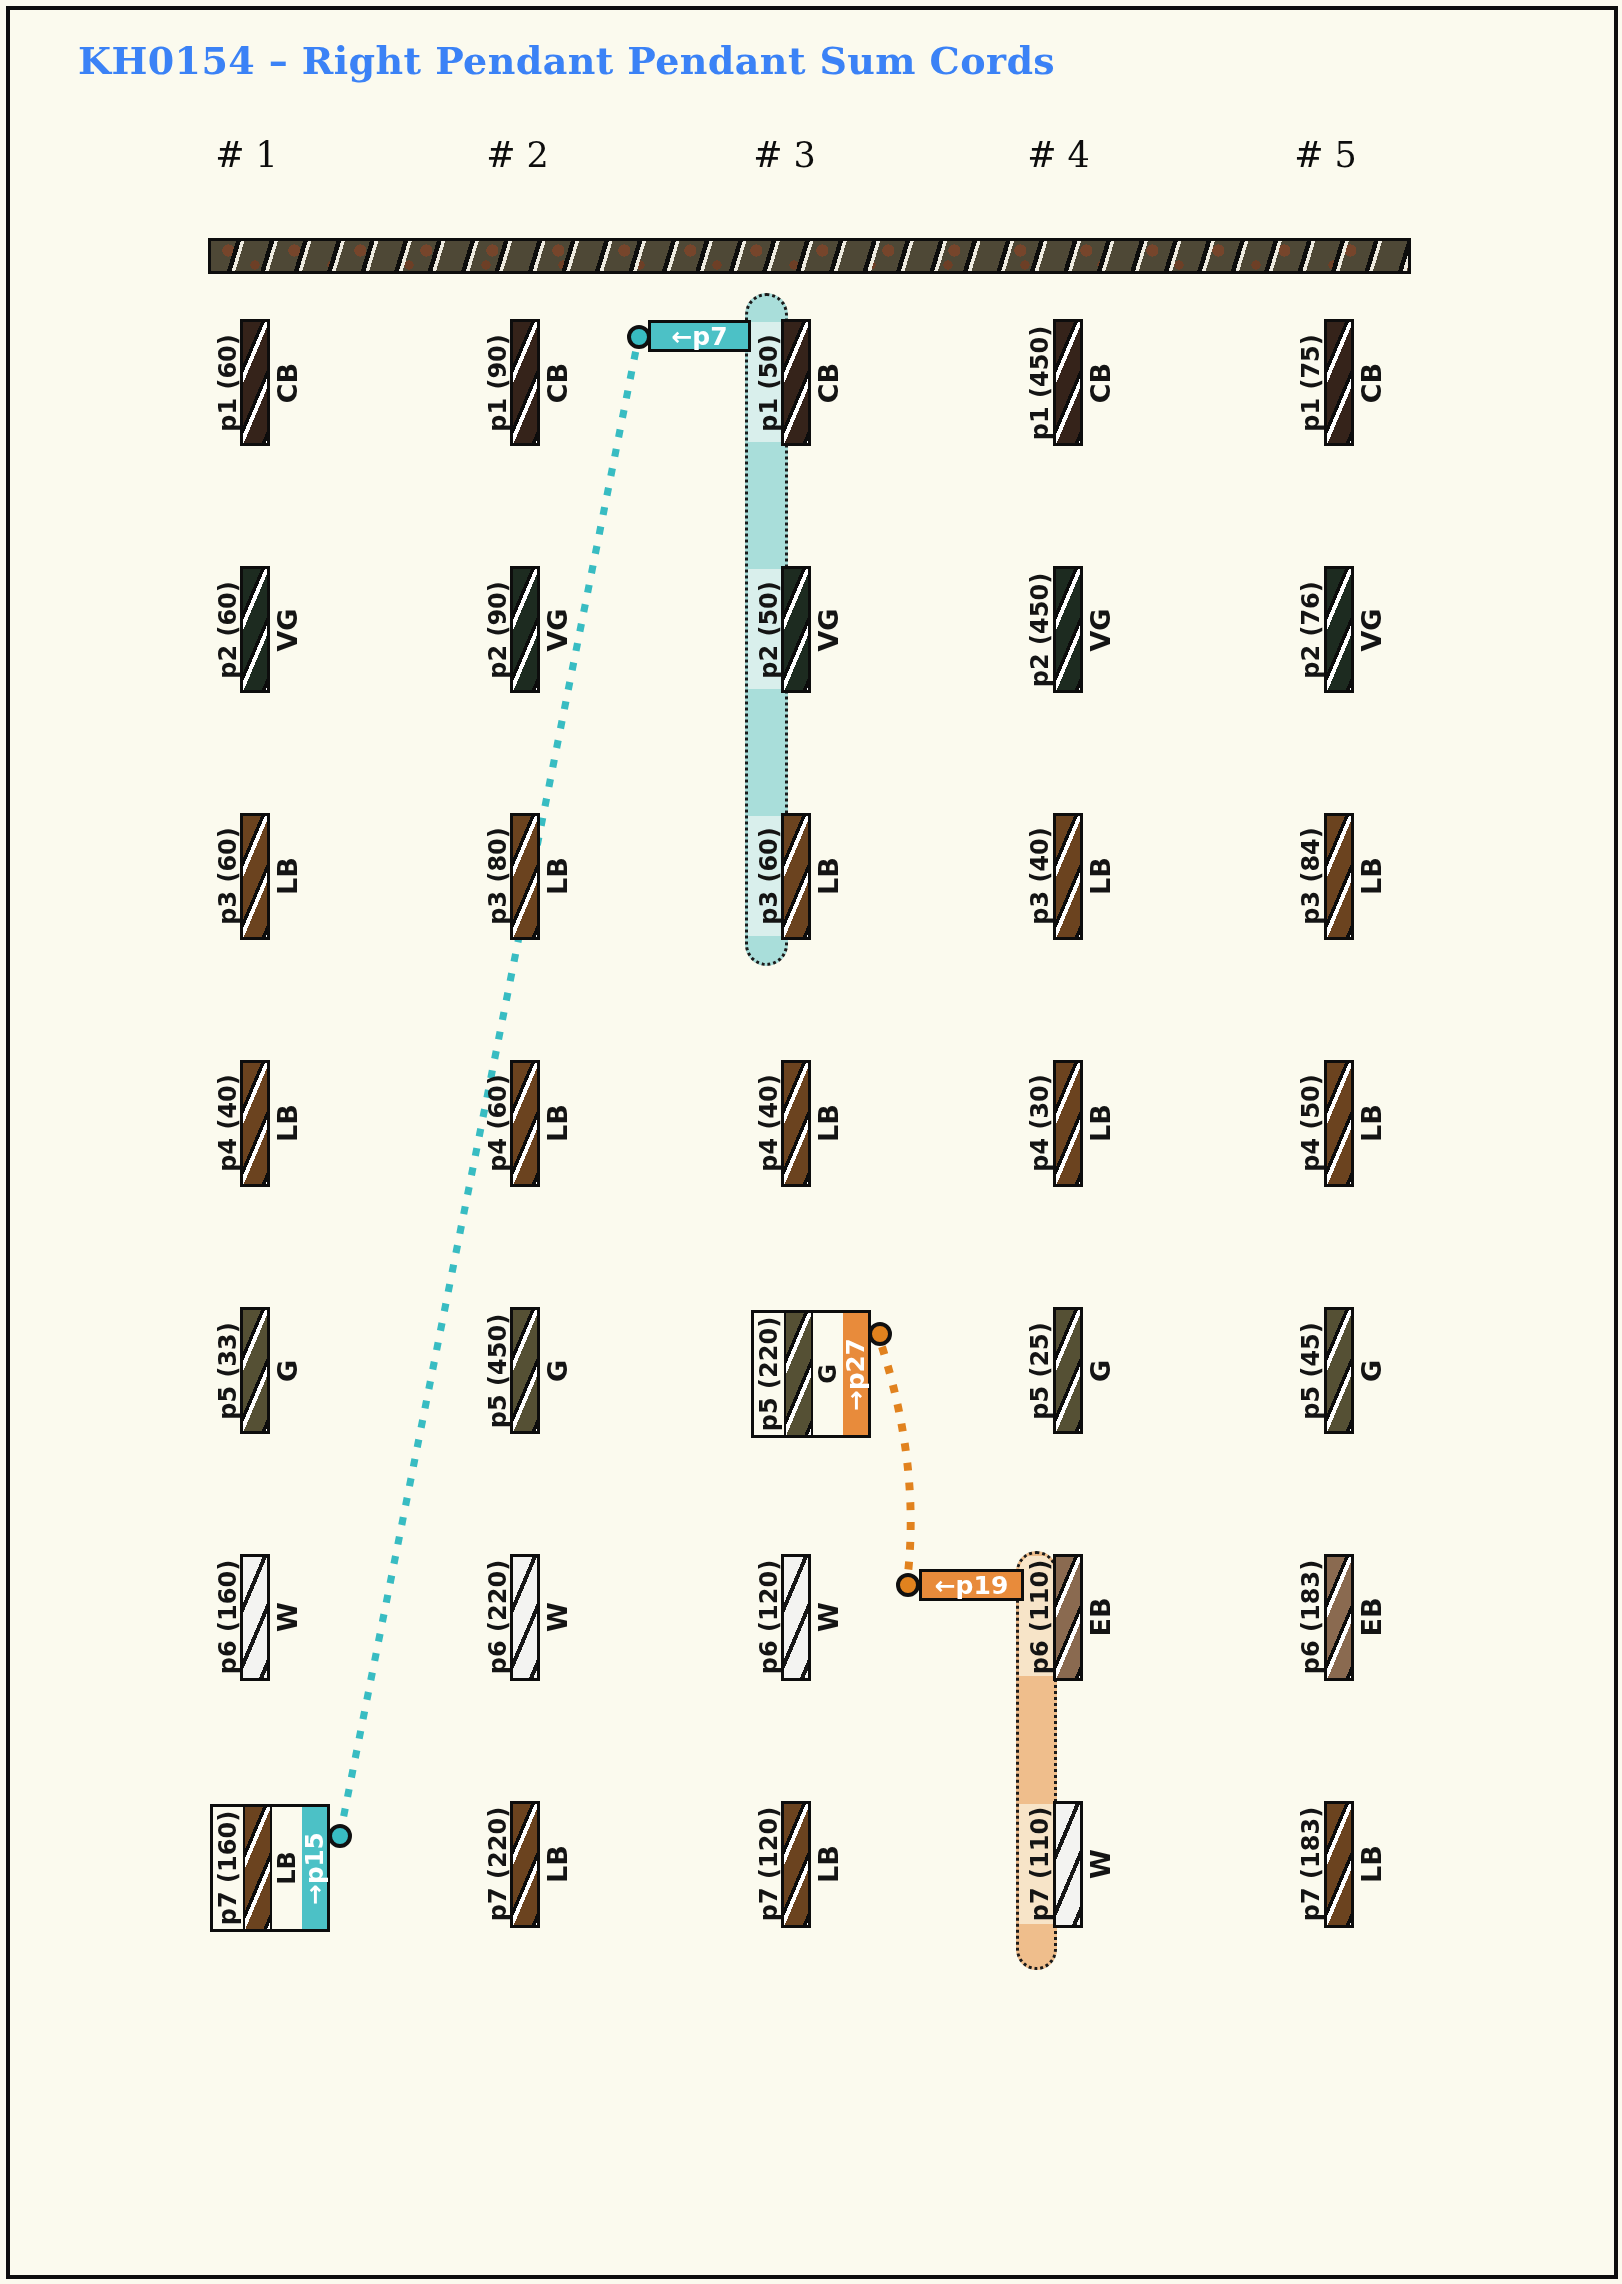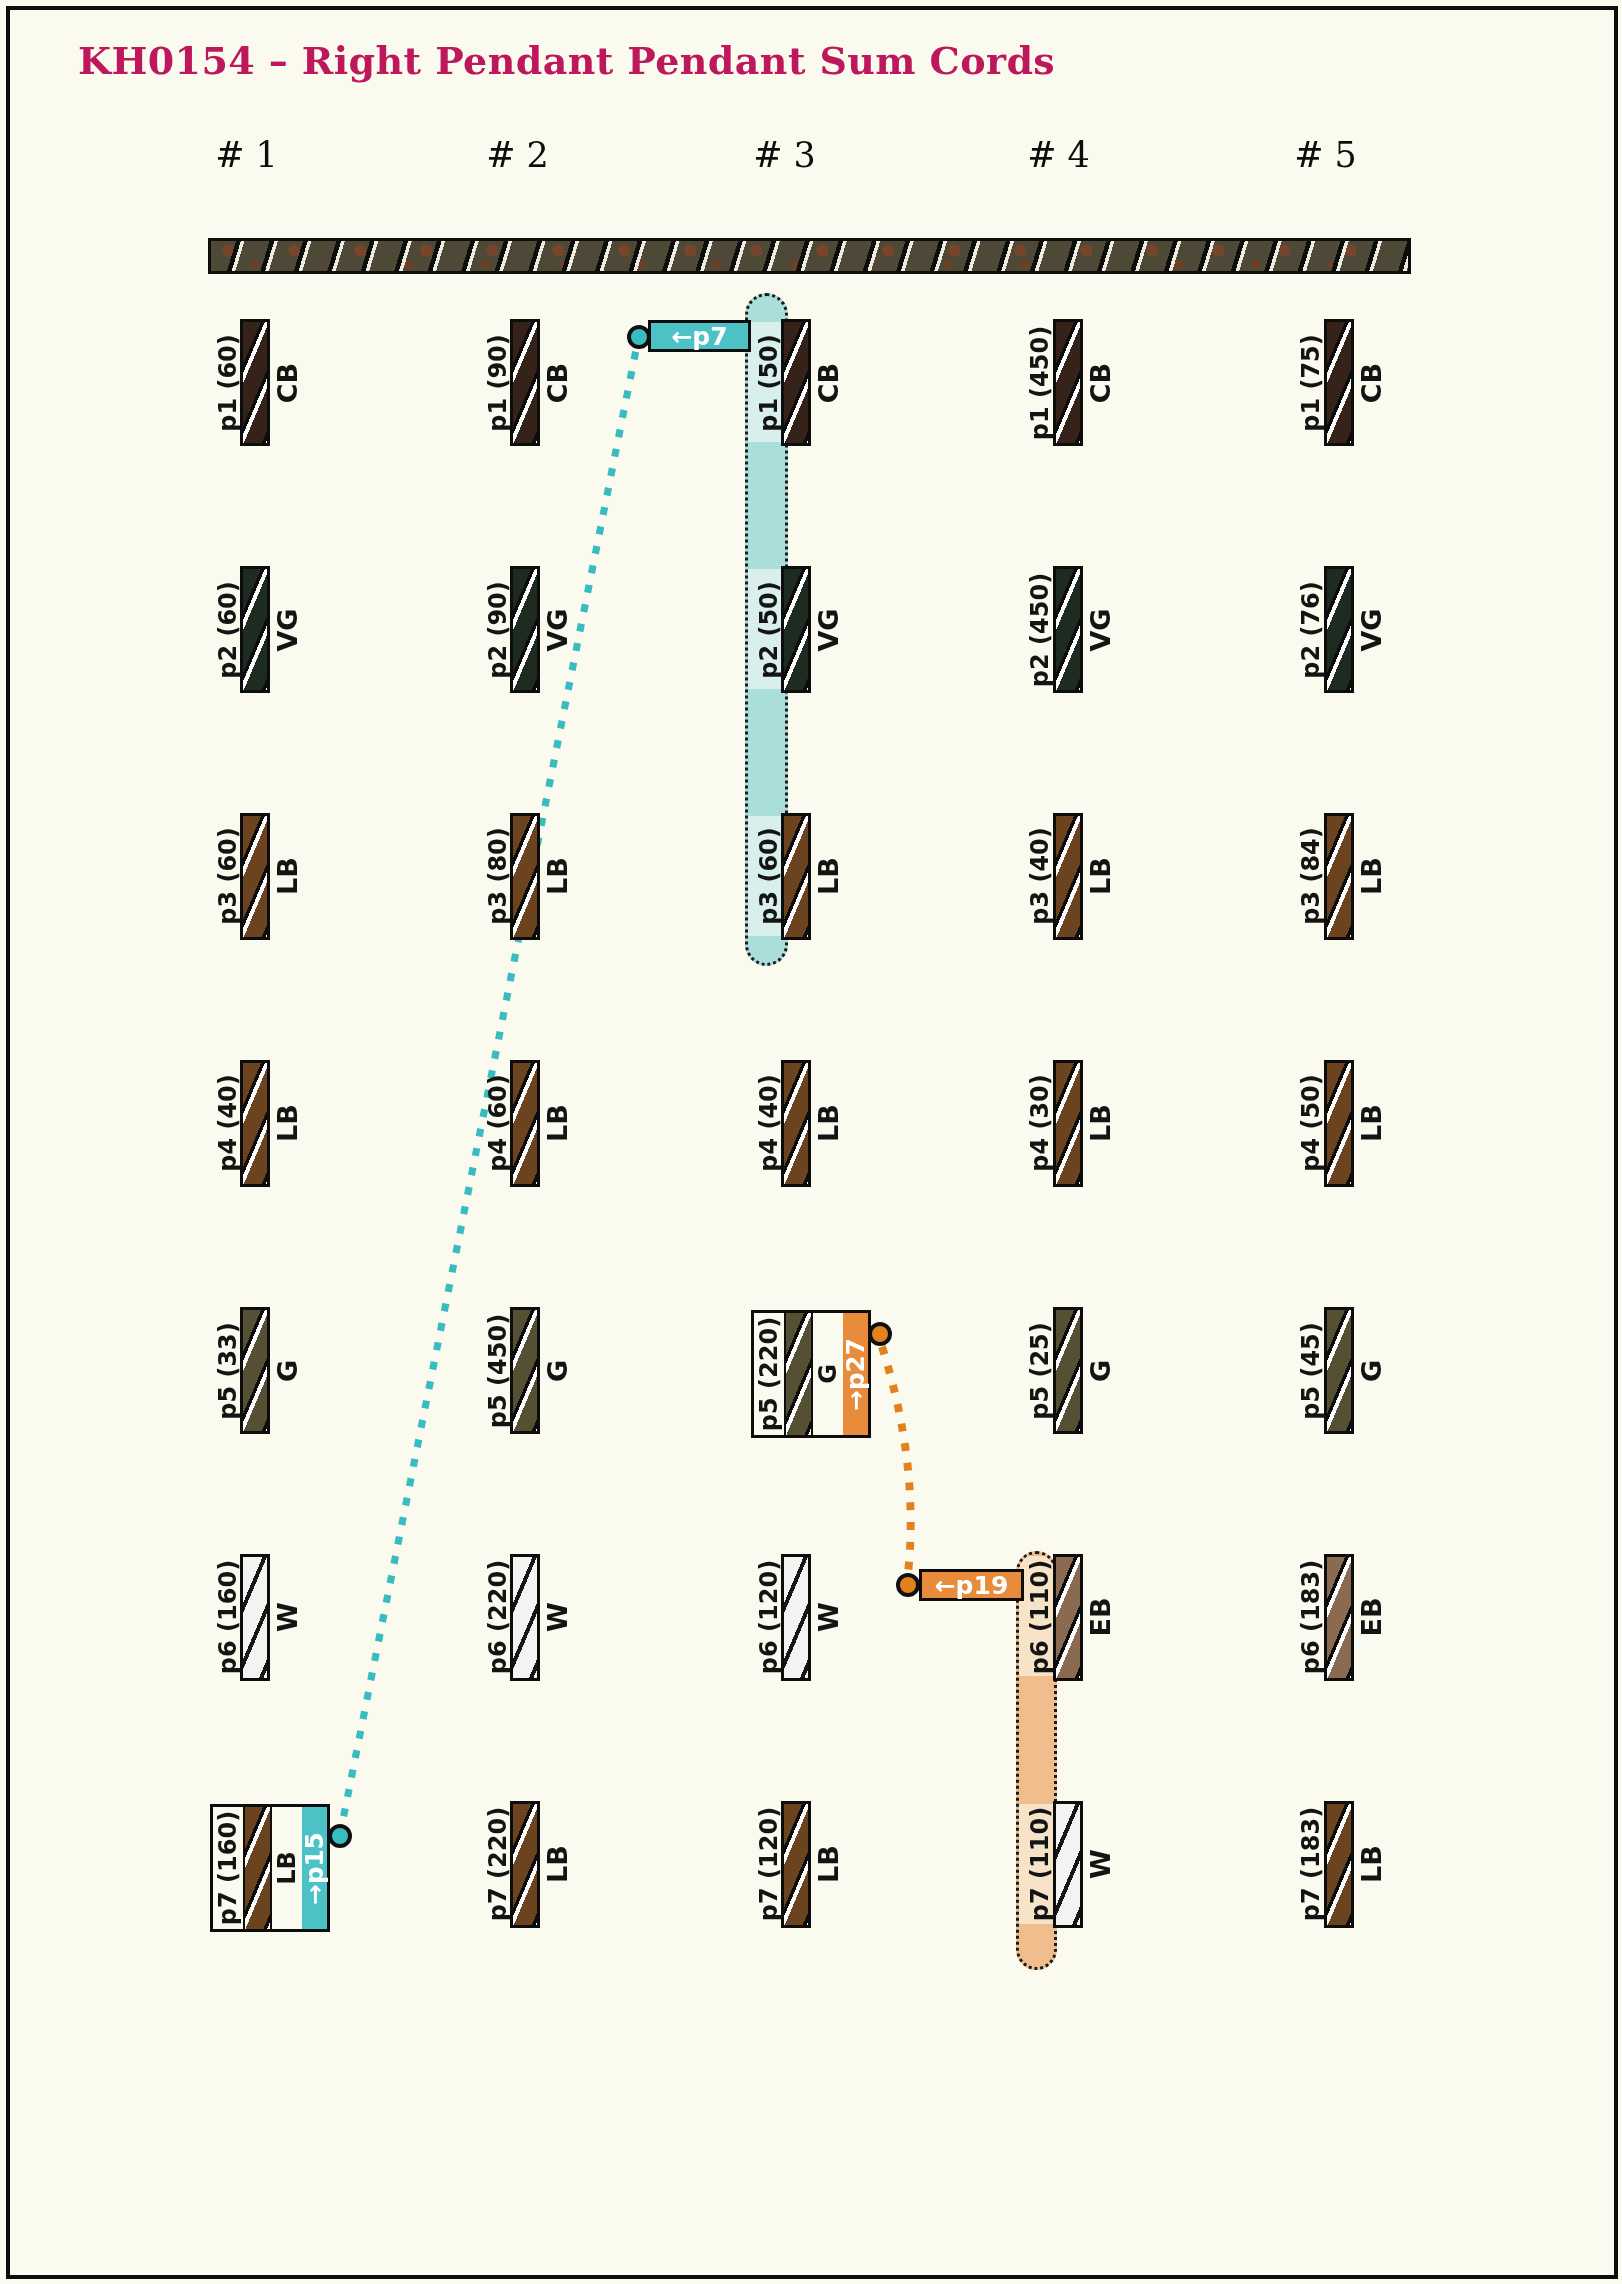--- a/index.html
+++ b/index.html
@@ -1,19 +1,19 @@
 <!DOCTYPE html>
 <html style="font-size:12.7px"><head>
 <meta charset="utf-8">
 <style>
   html,body{margin:0;padding:0;background:#e8e8e0;}
   .page{position:relative;width:1623px;height:2284px;background:#FBFAEE;overflow:hidden;
         font-family:"DejaVu Sans",sans-serif;}
   .frame{position:absolute;inset:5.5px;border:4px solid #0d0d0d;pointer-events:none;z-index:8;}
-  .title{position:absolute;left:78px;top:38px;font:700 38px "DejaVu Serif",serif;color:#be185d;
+  .title{position:absolute;left:78px;top:38px;font:700 38px "DejaVu Serif",serif;color:#3b82f6;
          letter-spacing:0.4px;white-space:nowrap;}
   .colheader{position:absolute;top:135px;width:127px;height:43px;margin-left:-63px;
              font:400 35px "DejaVu Serif",serif;color:#0d0d0d;text-align:center;}
   .maincord{position:absolute;left:208px;top:238px;width:1203px;height:36px;box-sizing:border-box;
             border:3.2px solid #0d0d0d;z-index:3;
             background-image:
               repeating-linear-gradient(107deg, rgba(0,0,0,0) 0 24px, #0d0d0c 24px 28.5px, #efece1 28.5px 32px),
               radial-gradient(circle 7.1px at 17.4px 9.5px, #76452b 85%, rgba(0,0,0,0) 86%),
               radial-gradient(circle 5.5px at 44px 24px, #6d3f26 85%, rgba(0,0,0,0) 86%);
             background-size:auto,66px 35px,77px 35px;background-color:#4E4836;}

